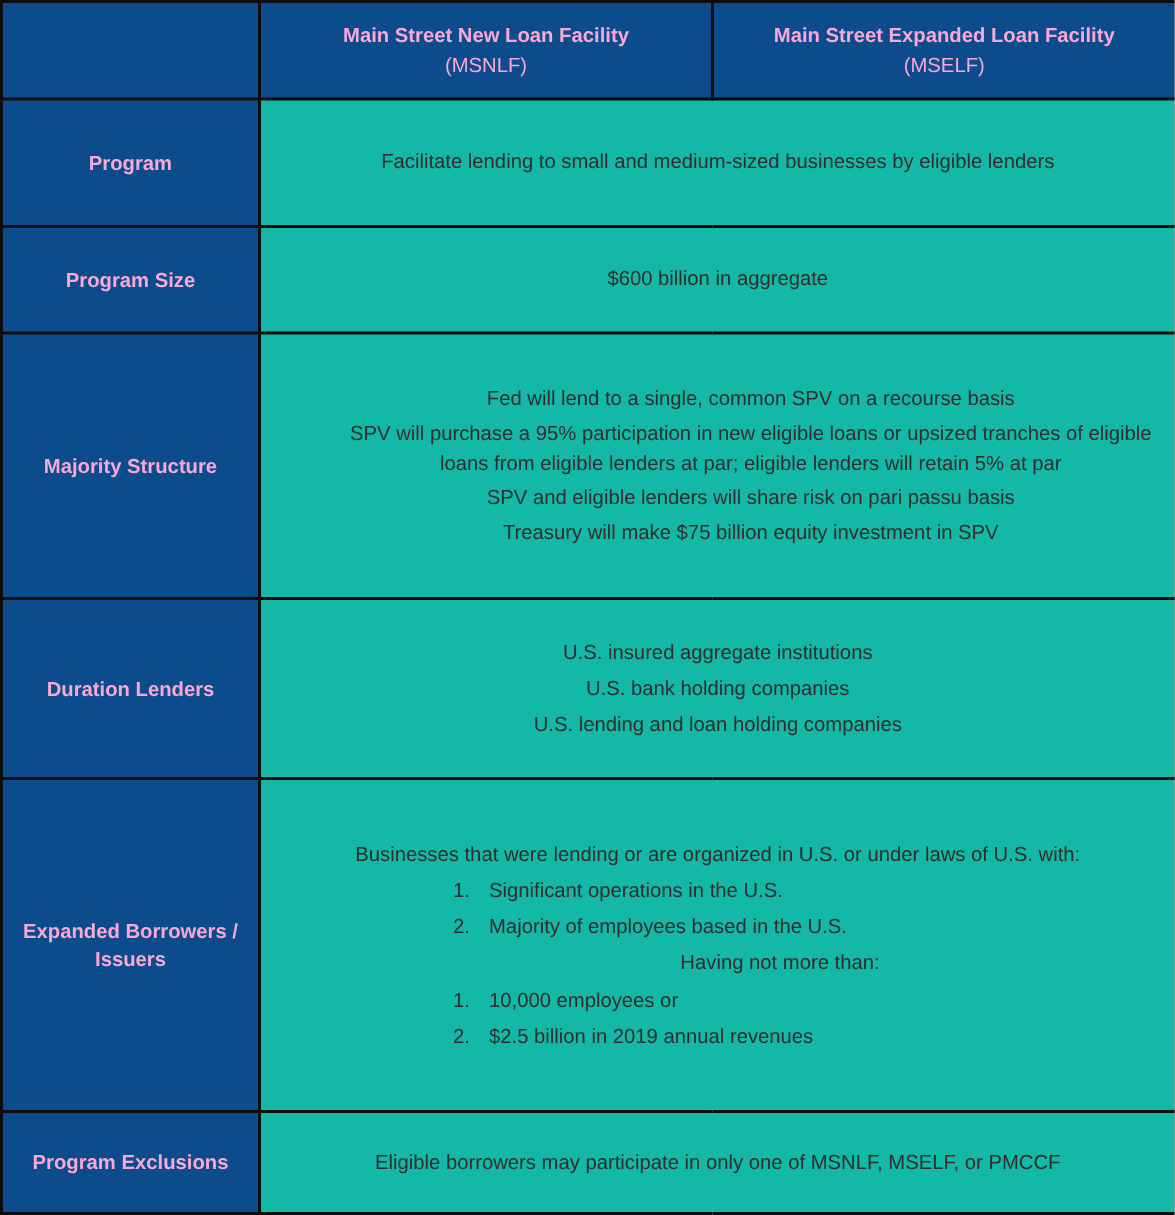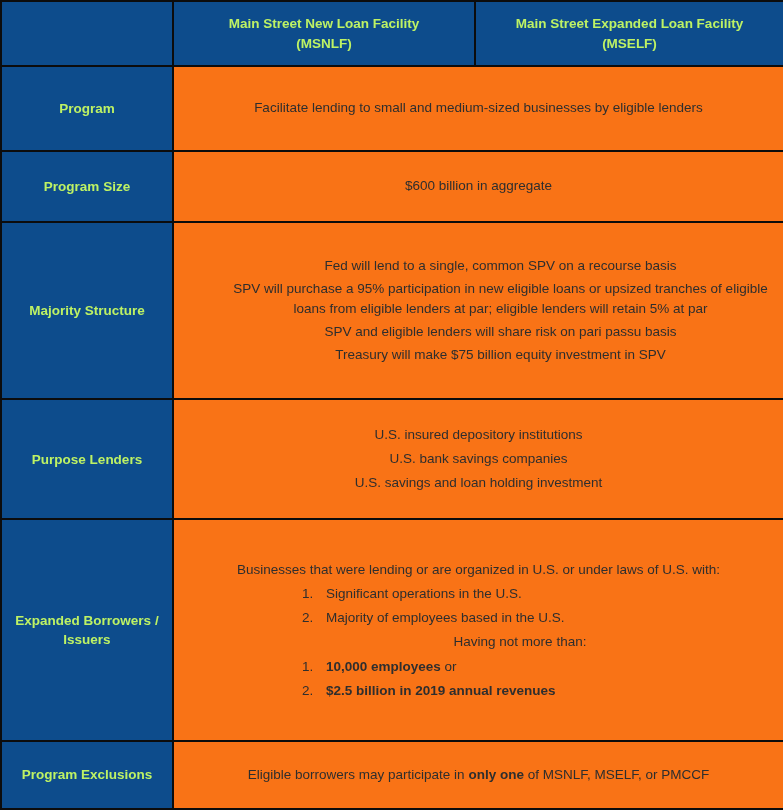--- a/index.html
+++ b/index.html
@@ -18,39 +18,39 @@
     background: #ffffff;
   }
   .tbl th, .tbl td {
     border: 2px solid var(--line);
     vertical-align: middle;
     padding: 0;
   }
   
   .blue {
     background: var(--header-blue);
-    color: #bef264;
+    color: #f9a8d4;
     font-weight: 700;
     font-size: 13.5px;
     text-align: center;
   }
   .hd { line-height: 1.45; padding: 6px 10px; }
-  .hd .abbr { font-weight: 700; }
+  .hd .abbr { font-weight: 400; }
   .rowlabel { padding: 4px 12px; line-height: 1.45; }
   
   .content {
     color: var(--ink);
     font-size: 13.5px;
     text-align: center;
     padding: 8px 30px;
-    background: #f97316;
+    background: #14b8a6;
   }
   .content p { margin: 4px 0; line-height: 1.5; }
   .structure p { margin: 3px 0; line-height: 1.48; padding-left: 44px; }
-  .b { font-weight: 700; }
+  .b { font-weight: 400; }
   
   .olist {
     display: flex;
     text-align: left;
     margin: 4px 0 4px 128px;
     line-height: 1.5;
   }
   .olist .num { flex: 0 0 24px; }
   .subhead {
     text-align: center;
@@ -108,25 +108,25 @@
     <th class="blue rowlabel">Majority Structure</th>
     <td class="content structure" colspan="2">
       <p>Fed will lend to a single, common SPV on a recourse basis</p>
       <p>SPV will purchase a 95% participation in new eligible loans or upsized tranches of eligible loans from eligible lenders at par; eligible lenders will retain 5% at par</p>
       <p>SPV and eligible lenders will share risk on pari passu basis</p>
       <p>Treasury will make $75 billion equity investment in SPV</p>
     </td>
   </tr>
 
   <tr class="r-lenders">
-    <th class="blue rowlabel">Purpose Lenders</th>
+    <th class="blue rowlabel">Duration Lenders</th>
     <td class="content" colspan="2">
-      <p>U.S. insured depository institutions</p>
-      <p>U.S. bank savings companies</p>
-      <p>U.S. savings and loan holding investment</p>
+      <p>U.S. insured aggregate institutions</p>
+      <p>U.S. bank holding companies</p>
+      <p>U.S. lending and loan holding companies</p>
     </td>
   </tr>
 
   <tr class="r-borrow">
     <th class="blue rowlabel">Expanded Borrowers / Issuers</th>
     <td class="content" colspan="2">
       <p>Businesses that were lending or are organized in U.S. or under laws of U.S. with:</p>
       <div class="olist">
         <span class="num">1.</span>
         <span>Significant operations in the U.S.</span>

